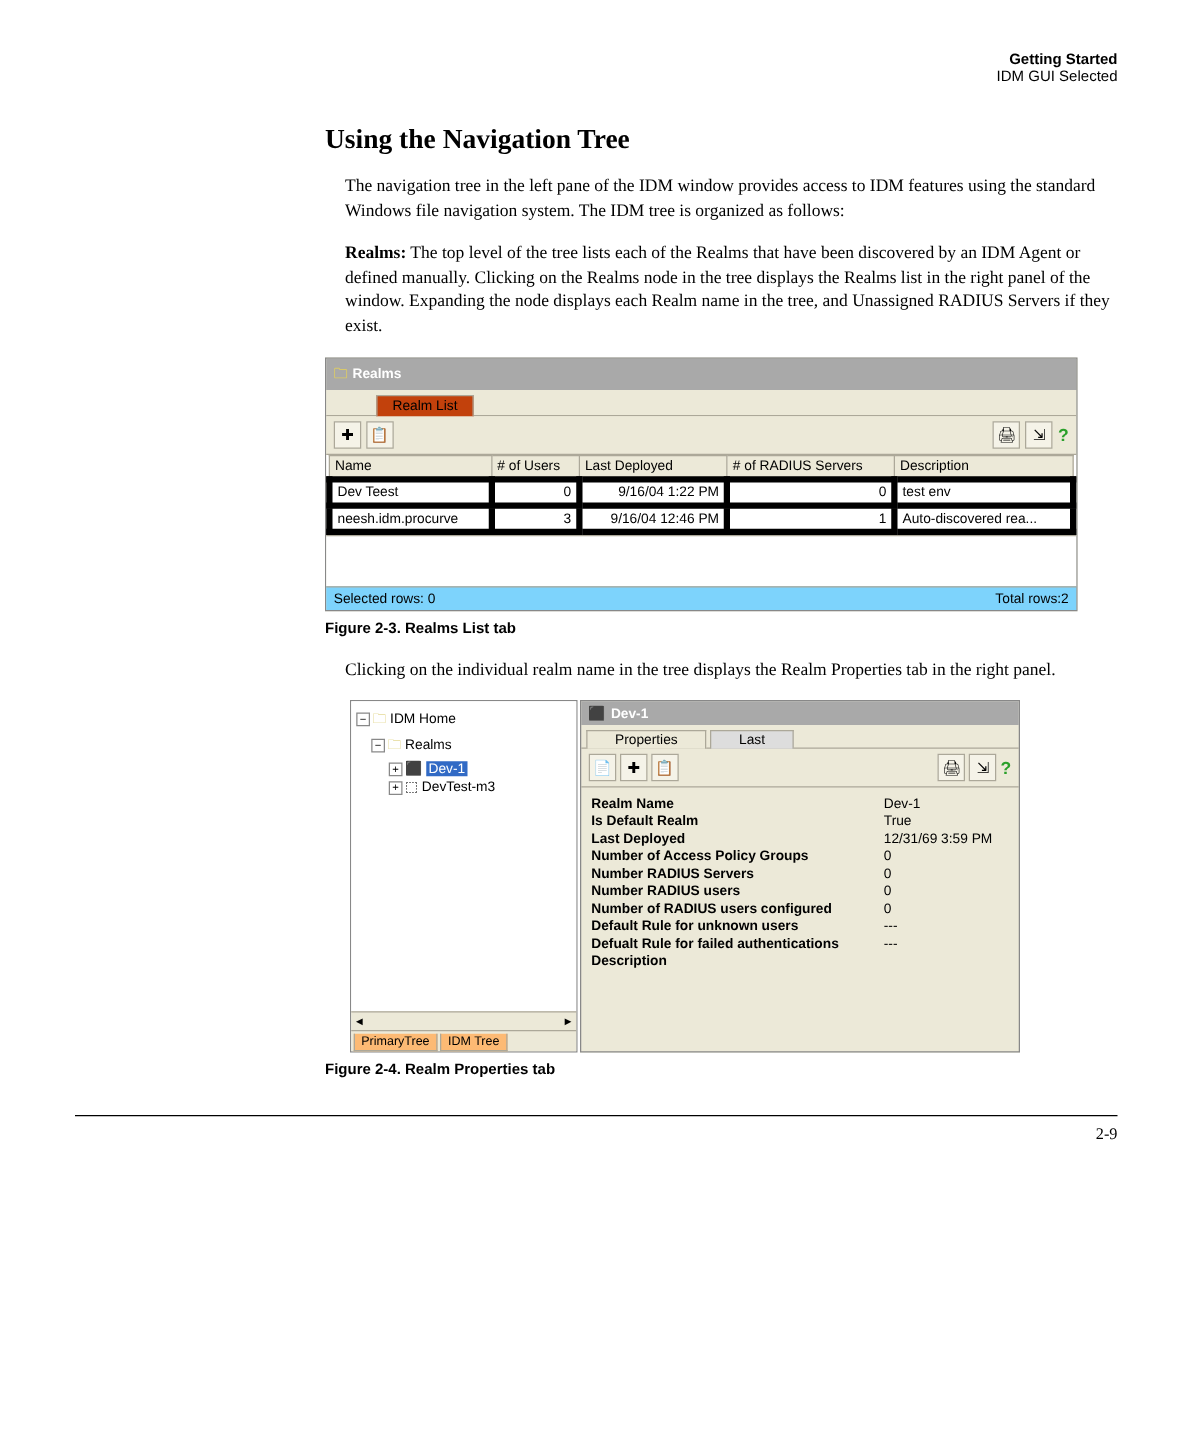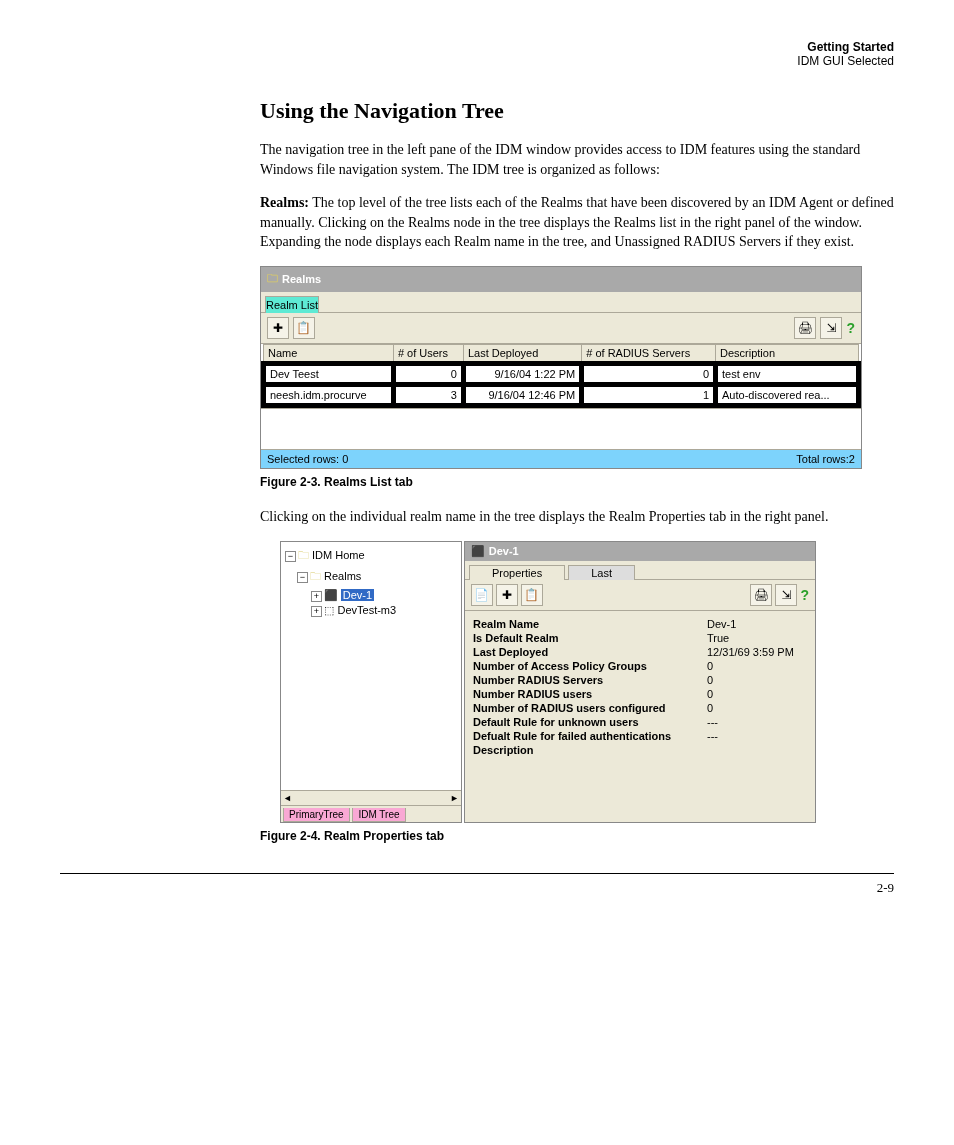--- a/index.html
+++ b/index.html
@@ -24,21 +24,21 @@
   h1.section {
     font-family: 'Century Schoolbook', Georgia, serif;
     font-size: 22px;
     font-weight: bold;
     margin: 0 0 16px 0;
   }
   p.body {
     font-family: 'Century Schoolbook', Georgia, serif;
     font-size: 14px;
     line-height: 1.4;
-    margin: 0 0 14px 0;
+    margin: 0 0 14px 16px;
   }
   p.body .b { font-weight: bold; }
   .figcap {
     font-family: Arial, Helvetica, sans-serif;
     font-weight: bold;
     font-size: 12px;
     margin: 6px 0 18px 0;
   }
   
   .fig1 {
@@ -58,27 +58,28 @@
     gap: 4px;
     font-weight: bold;
   }
   .fig1 .tabrow {
     background: #ece9d8;
     padding: 3px 4px 0 4px;
     border-bottom: 1px solid #aca899;
   }
   .fig1 .tab {
     display: inline-block;
-    background: #5eead4;
+    background: #c2410c;
     border: 1px solid #aca899;
     border-bottom: none;
-    padding: 2px 0;
+    padding: 2px 12px;
     font-size: 11px;
     position: relative;
     top: 1px;
+    margin-left: 36px;
   }
   .fig1 .toolbar {
     background: #ece9d8;
     padding: 4px 6px;
     display: flex;
     justify-content: space-between;
     align-items: center;
     border-bottom: 1px solid #aca899;
   }
   .fig1 .toolbar .left, .fig1 .toolbar .right { display:flex; gap:4px; align-items:center;}
@@ -163,21 +164,21 @@
     background: #ece9d8;
     border-top: 1px solid #aca899;
     padding: 2px 2px 0 2px;
     font-size: 10px;
   }
   .fig2 .treetabs span {
     display:inline-block;
     border:1px solid #aca899;
     border-top:none;
     padding: 1px 5px;
-    background:#f9a8d4;
+    background:#fdba74;
   }
   .fig2 .proppane {
     width: 350px;
     border: 1px solid #888;
     background: #ece9d8;
   }
   .fig2 .proppane .titlebar {
     background: #a9a9a9;
     color:#fff;
     padding: 3px 6px;

